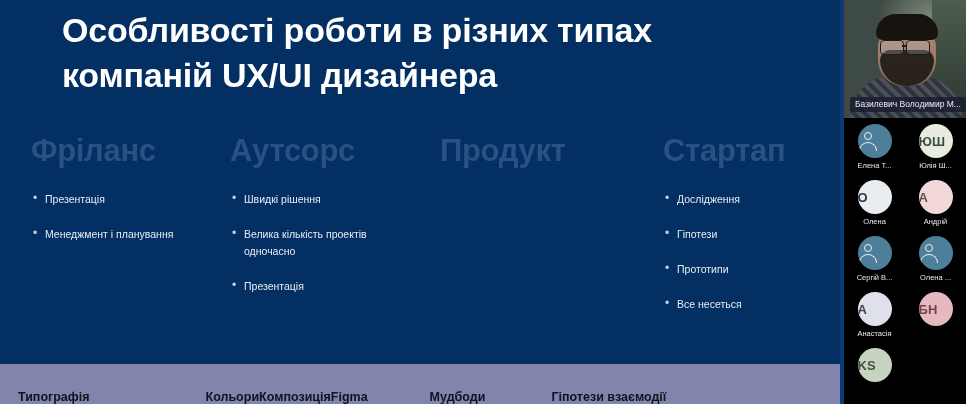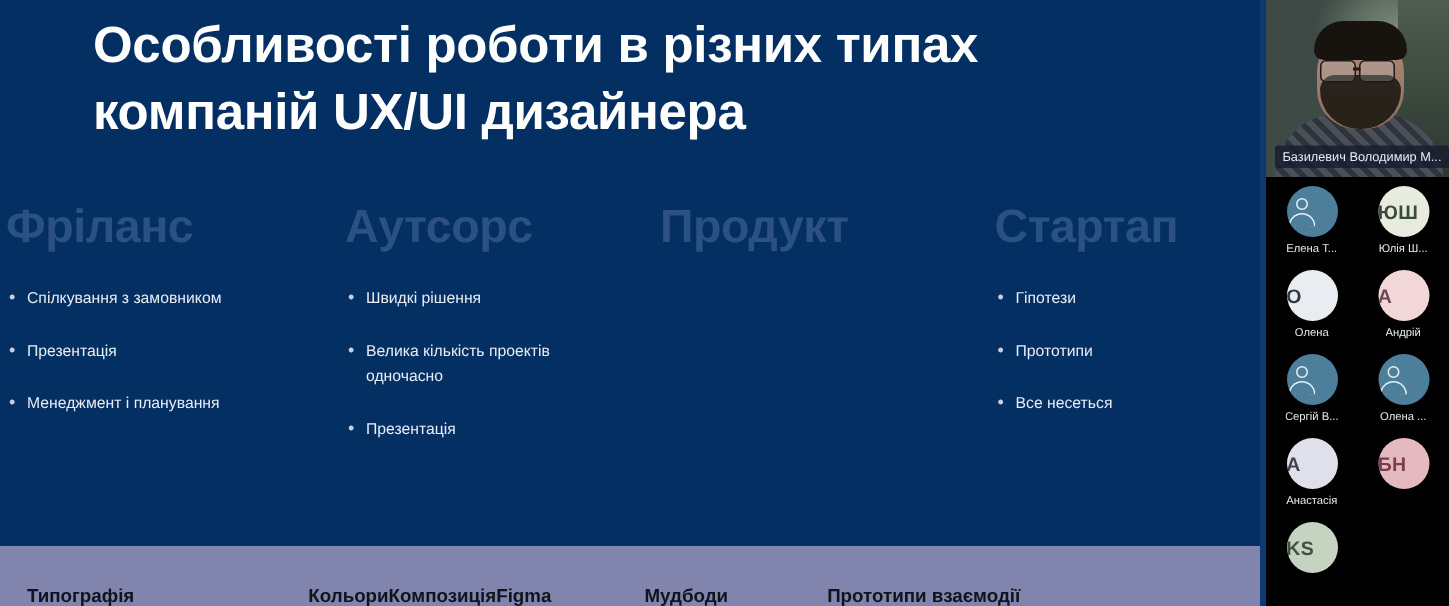--- a/index.html
+++ b/index.html
@@ -46,21 +46,21 @@
     position: absolute;
     left: 0;
     top: 133px;
     width: 840px;
     display: flex;
   }
   .col {
     box-sizing: border-box;
     padding-right: 6px;
   }
-  .col-0 { width: 215px; padding-left: 4px; }
+  .col-0 { width: 215px; padding-left: 31px; }
   .col-1 { width: 210px; padding-left: 15px; }
   .col-2 { width: 228px; padding-left: 15px; }
   .col-3 { width: 187px; padding-left: 10px; }
 
   .col-head {
     color: #2b5084;
     font-size: 31px;
     font-weight: bold;
     line-height: 36px;
     letter-spacing: -0.3px;
@@ -300,21 +300,20 @@
     <div class="slide-title">
       <div>Особливості роботи в різних типах</div>
       <div>компаній UX/UI дизайнера</div>
     </div>
 
     <div class="columns">
 
       <div class="col col-0">
         <div class="col-head">Фріланс</div>
         <ul class="bullets">
-          <li>Спілкування з замовником</li>
           <li>Презентація</li>
           <li>Менеджмент і планування</li>
         </ul>
       </div>
 
       <div class="col col-1">
         <div class="col-head">Аутсорс</div>
         <ul class="bullets">
           <li>Швидкі рішення</li>
           <li>Велика кількість проектів одночасно</li>
@@ -322,35 +321,36 @@
         </ul>
       </div>
 
       <div class="col col-2">
         <div class="col-head">Продукт</div>
       </div>
 
       <div class="col col-3">
         <div class="col-head">Стартап</div>
         <ul class="bullets">
+          <li>Дослідження</li>
           <li>Гіпотези</li>
           <li>Прототипи</li>
           <li>Все несеться</li>
         </ul>
       </div>
 
     </div>
 
     <div class="bottom-bar">
       <span class="bb-item bb-0">Типографія</span>
       <span class="bb-item bb-1">Кольори</span>
       <span class="bb-item bb-2">Композиція</span>
       <span class="bb-item bb-3">Figma</span>
       <span class="bb-item bb-4">Мудбоди</span>
-      <span class="bb-item bb-5">Прототипи взаємодії</span>
+      <span class="bb-item bb-5">Гіпотези взаємодії</span>
     </div>
 
   </div>
 
   <div class="rail">
     <div class="rail-edge"></div>
 
     <div class="speaker">
       <div class="spk-bg"></div>
       <div class="spk-wall"></div>

